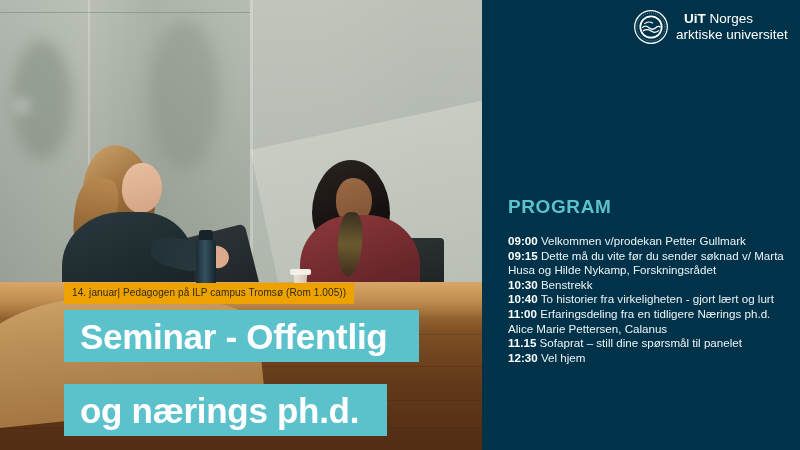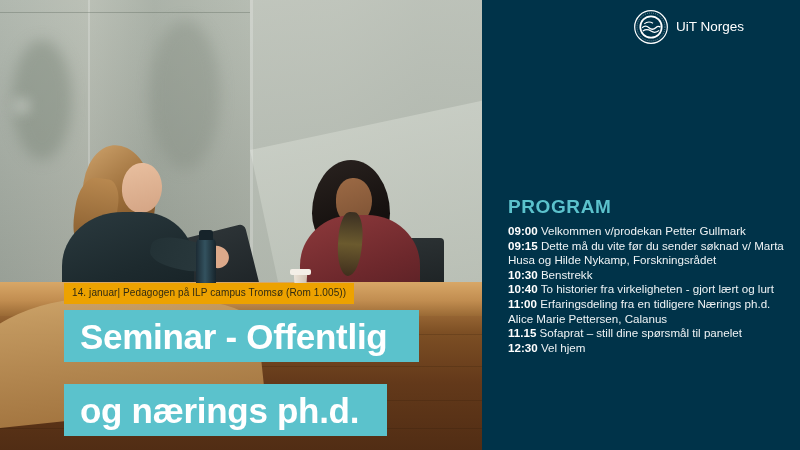--- a/index.html
+++ b/index.html
@@ -94,25 +94,25 @@
   }
   .title-line.l1{padding-right:32px;}
   .title-line.l2{padding-right:28px;margin-top:22px;}
 
   
   #panel{position:absolute;left:482px;top:0;width:318px;height:450px;background:#003349;}
 
   #brand{position:absolute;left:152px;top:10px;display:flex;align-items:center;gap:8px;}
   #brand-mark{width:34px;height:34px;flex:0 0 34px;}
   #brand-text{color:#ffffff;font-size:13.5px;line-height:16px;}
-  #brand-text .b1{font-weight:normal;}
+  #brand-text .b1{font-weight:bold;margin-left:8px;}
   #brand-text .b2{font-weight:normal;}
 
   #program{position:absolute;left:26px;top:196px;width:282px;}
-  #program-heading{color:#5bc2cc;font-weight:bold;font-size:19px;letter-spacing:.6px;margin:0 0 6px 0;}
+  #program-heading{color:#5bc2cc;font-weight:bold;font-size:19px;letter-spacing:.6px;margin:0 0 16px 0;}
   .prog-item{color:#eef3f5;font-size:11.6px;line-height:14.6px;margin:0;}
   .prog-time{font-weight:bold;color:#ffffff;}
   .prog-cont{color:#eef3f5;font-size:11.6px;line-height:14.6px;margin:0;}
 </style>
 </head>
 <body>
 
 <div id="poster">
 
   <div id="photo">
@@ -172,20 +172,21 @@
         <circle cx="50" cy="50" r="48" fill="none" stroke="#ffffff" stroke-width="3.5"></circle>
         <circle cx="50" cy="50" r="34" fill="#ffffff"></circle>
         <circle cx="50" cy="50" r="29" fill="#003349"></circle>
         <path d="M24 52 q10 -9 20 0 q10 9 20 0 q8 -7 14 -1" fill="none" stroke="#ffffff" stroke-width="4"></path>
         <path d="M26 62 q12 -8 24 0 q12 8 24 -2" fill="none" stroke="#ffffff" stroke-width="3.5"></path>
         <path d="M30 41 q12 -10 26 -2" fill="none" stroke="#ffffff" stroke-width="3"></path>
         <circle cx="50" cy="50" r="41" fill="none" stroke="#ffffff" stroke-width="1.2" stroke-dasharray="3 3"></circle>
       </svg>
       <div id="brand-text">
         <div><span class="b1">UiT</span><span class="b2"> Norges</span></div>
+        <div class="b2">arktiske universitet</div>
       </div>
     </div>
 
     <div id="program">
       <div id="program-heading">PROGRAM</div>
 
       <p class="prog-item"><span class="prog-time">09:00</span><span> Velkommen v/prodekan Petter Gullmark</span></p>
 
       <p class="prog-item"><span class="prog-time">09:15</span><span> Dette må du vite før du sender søknad v/ Marta</span></p>
       <p class="prog-cont">Husa og Hilde Nykamp, Forskningsrådet</p>

